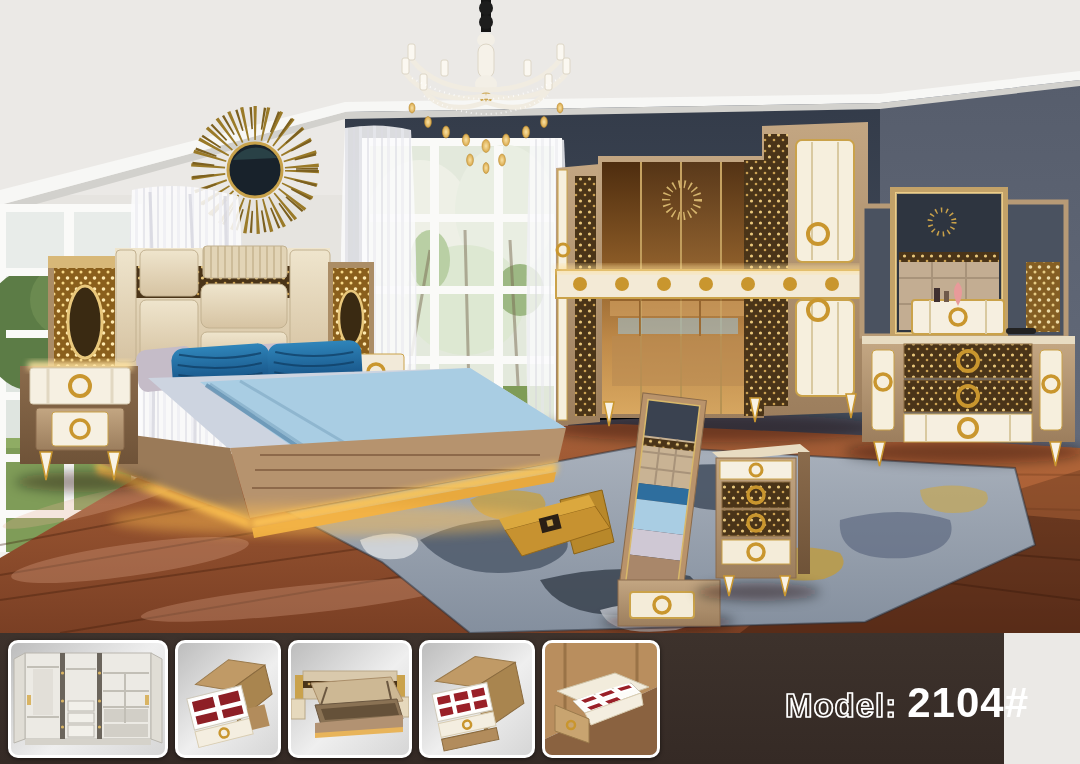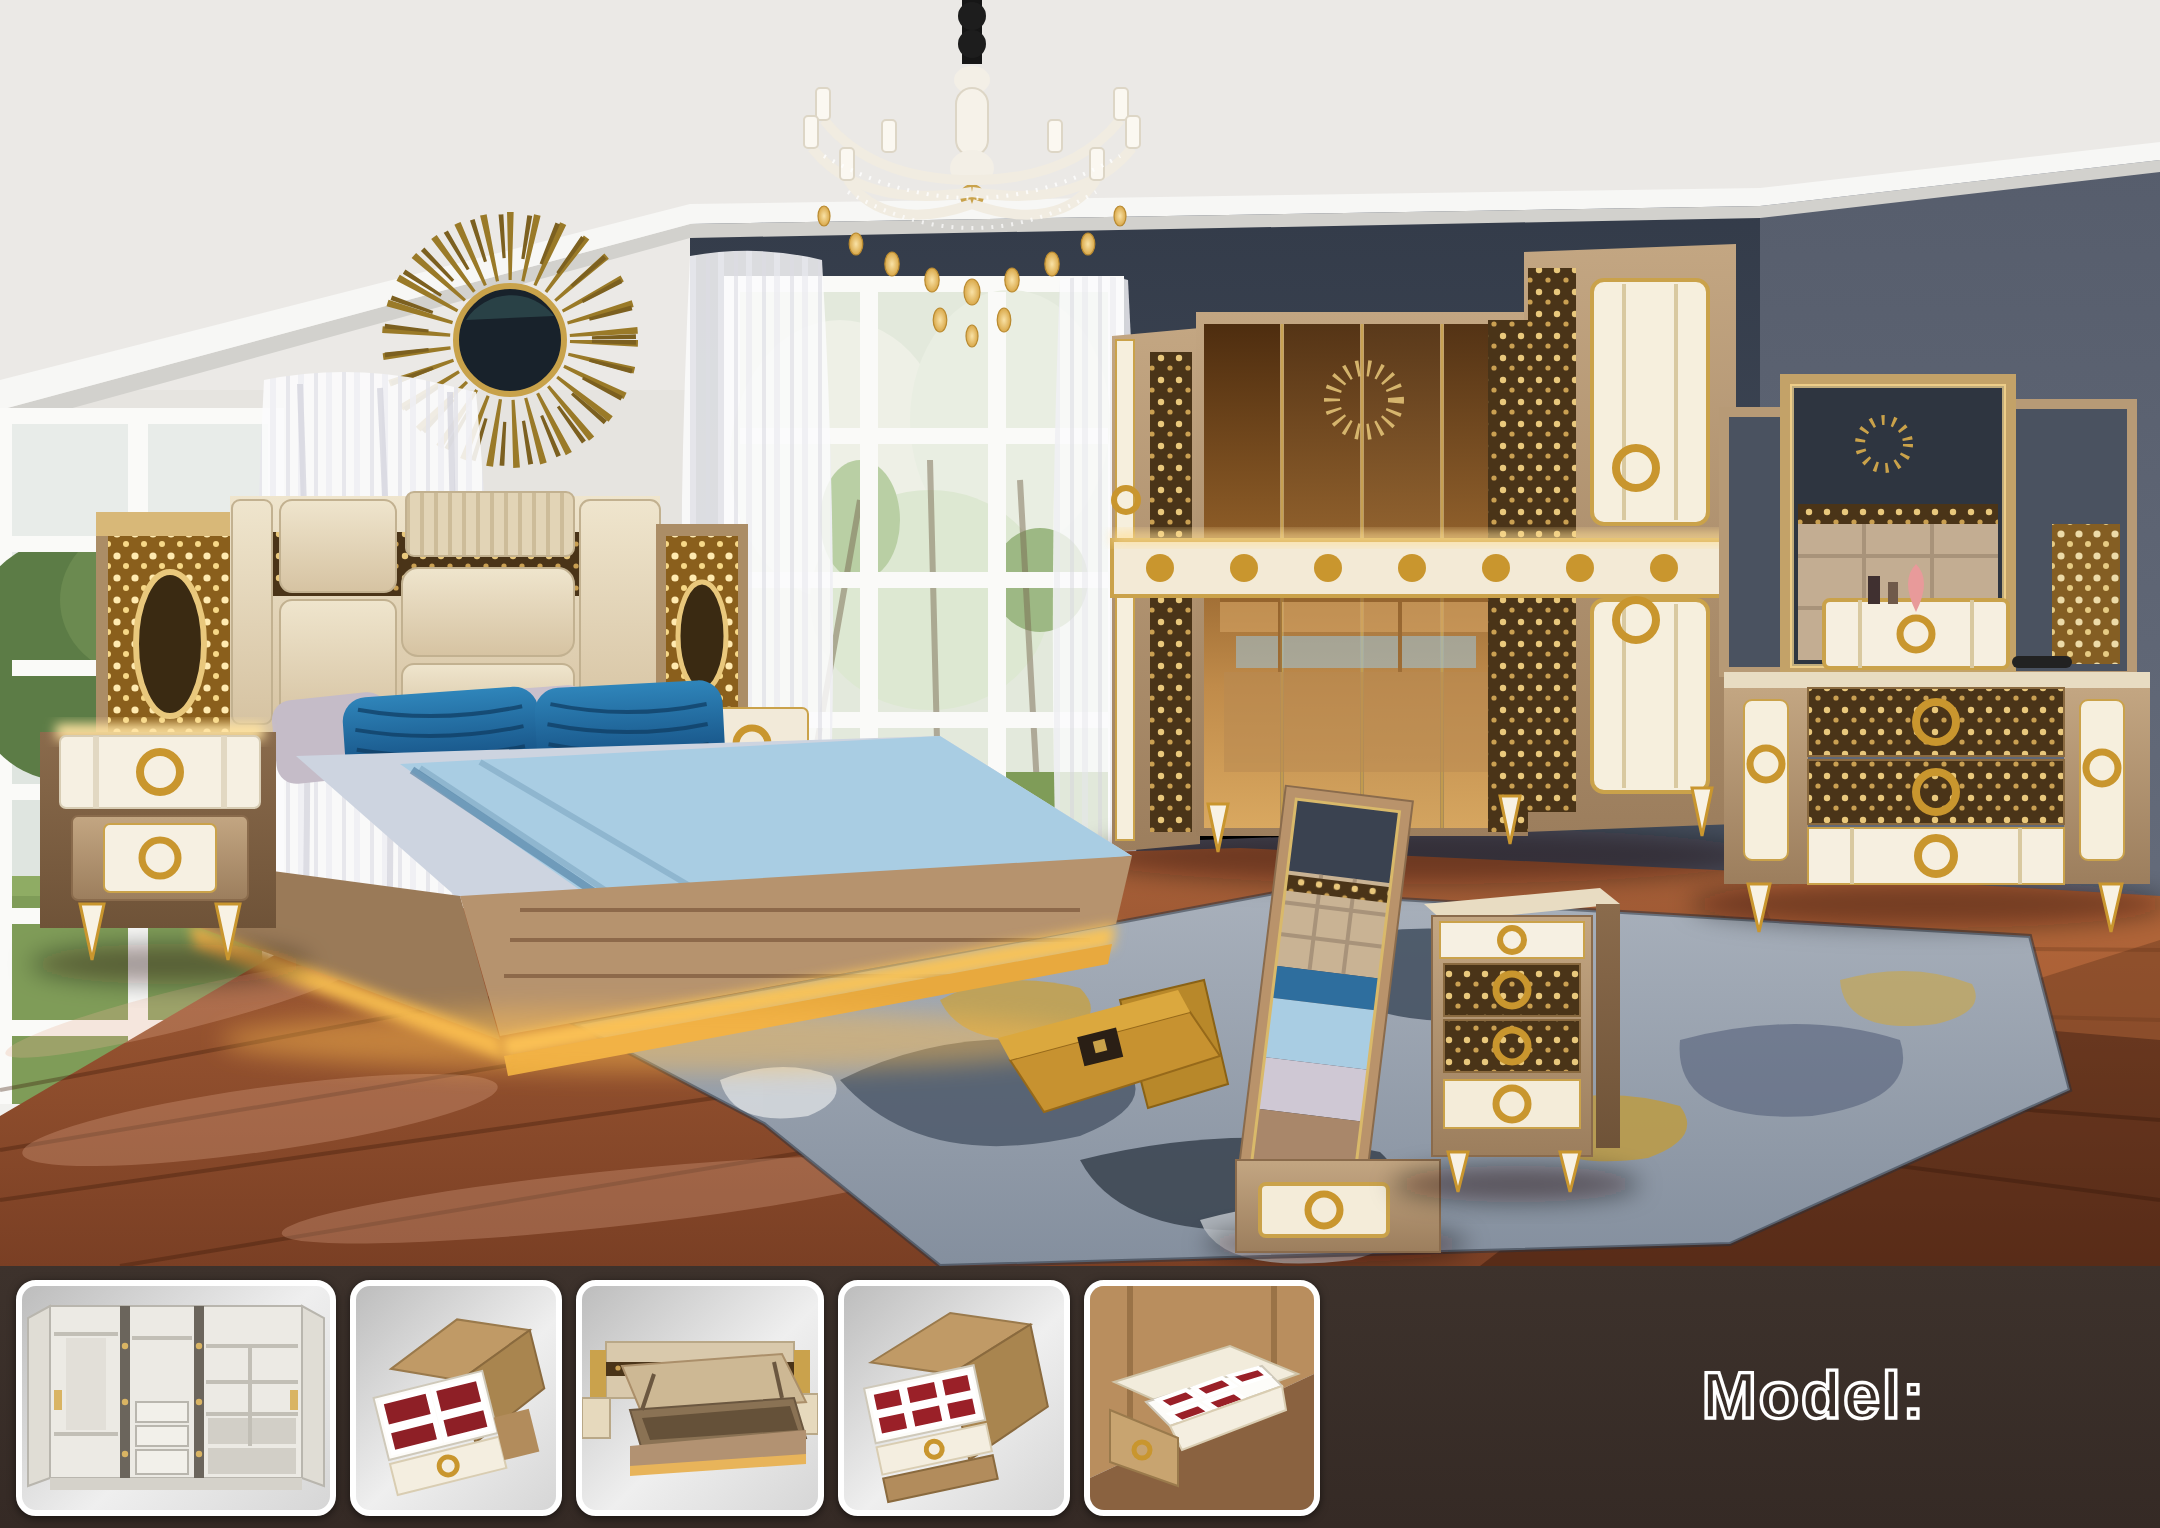--- a/index.html
+++ b/index.html
@@ -1,20 +1,20 @@
 <!DOCTYPE html>
 <html><head>
 <meta charset="utf-8">
 <style>
   html,body{margin:0;padding:0;background:#222;}
   .stage{position:relative;width:1080px;height:764px;overflow:hidden;
          font-family:"Liberation Sans",sans-serif;background:#ebe9e6;}
   .photo{position:absolute;left:0;top:0;width:1080px;height:633px;}
   .photo svg{display:block;}
-  .strip{position:absolute;left:0;top:633px;width:1080px;height:131px;
+  .strip{position:absolute;left:0;top:633px;width:1004px;height:131px;
           background:linear-gradient(180deg,#3d322c,#352a25);}
   .thumb{position:absolute;top:7px;height:118px;border:3px solid #fff;border-radius:10px;
          box-sizing:border-box;overflow:hidden;cursor:pointer;
          background:linear-gradient(135deg,#bdbdbd,#efefef 55%,#d6d6d6);
          box-shadow:0 1px 4px rgba(0,0,0,.55);}
   .thumb svg{display:block;width:100%;height:100%;}
   .caption{position:absolute;left:742px;top:46px;width:330px;display:flex;
            align-items:baseline;justify-content:center;gap:10px;white-space:nowrap;}
   .cap-label{font-weight:bold;font-size:33px;letter-spacing:1px;color:#372c26;
              -webkit-text-stroke:1.7px #ffffff;
@@ -573,15 +573,16 @@
             <polygon points="58,58 72,53 78,57 64,62"></polygon>
         </g>
         <polygon points="40,70 96,50 98,62 46,82" fill="#f4eee0" stroke="#d9cdb2"></polygon>
         <polygon points="10,62 44,76 44,100 10,88" fill="#c8a470" stroke="#9a7a4c"></polygon>
         <circle cx="26" cy="82" r="4" fill="none" stroke="#c9962e" stroke-width="2.5"></circle>
       </svg>
     </div>
 
     <div class="caption">
       <span class="cap-label">Model:</span>
+      <span class="cap-value">2104#</span>
     </div>
   </div>
 </div>
 
 </body></html>

